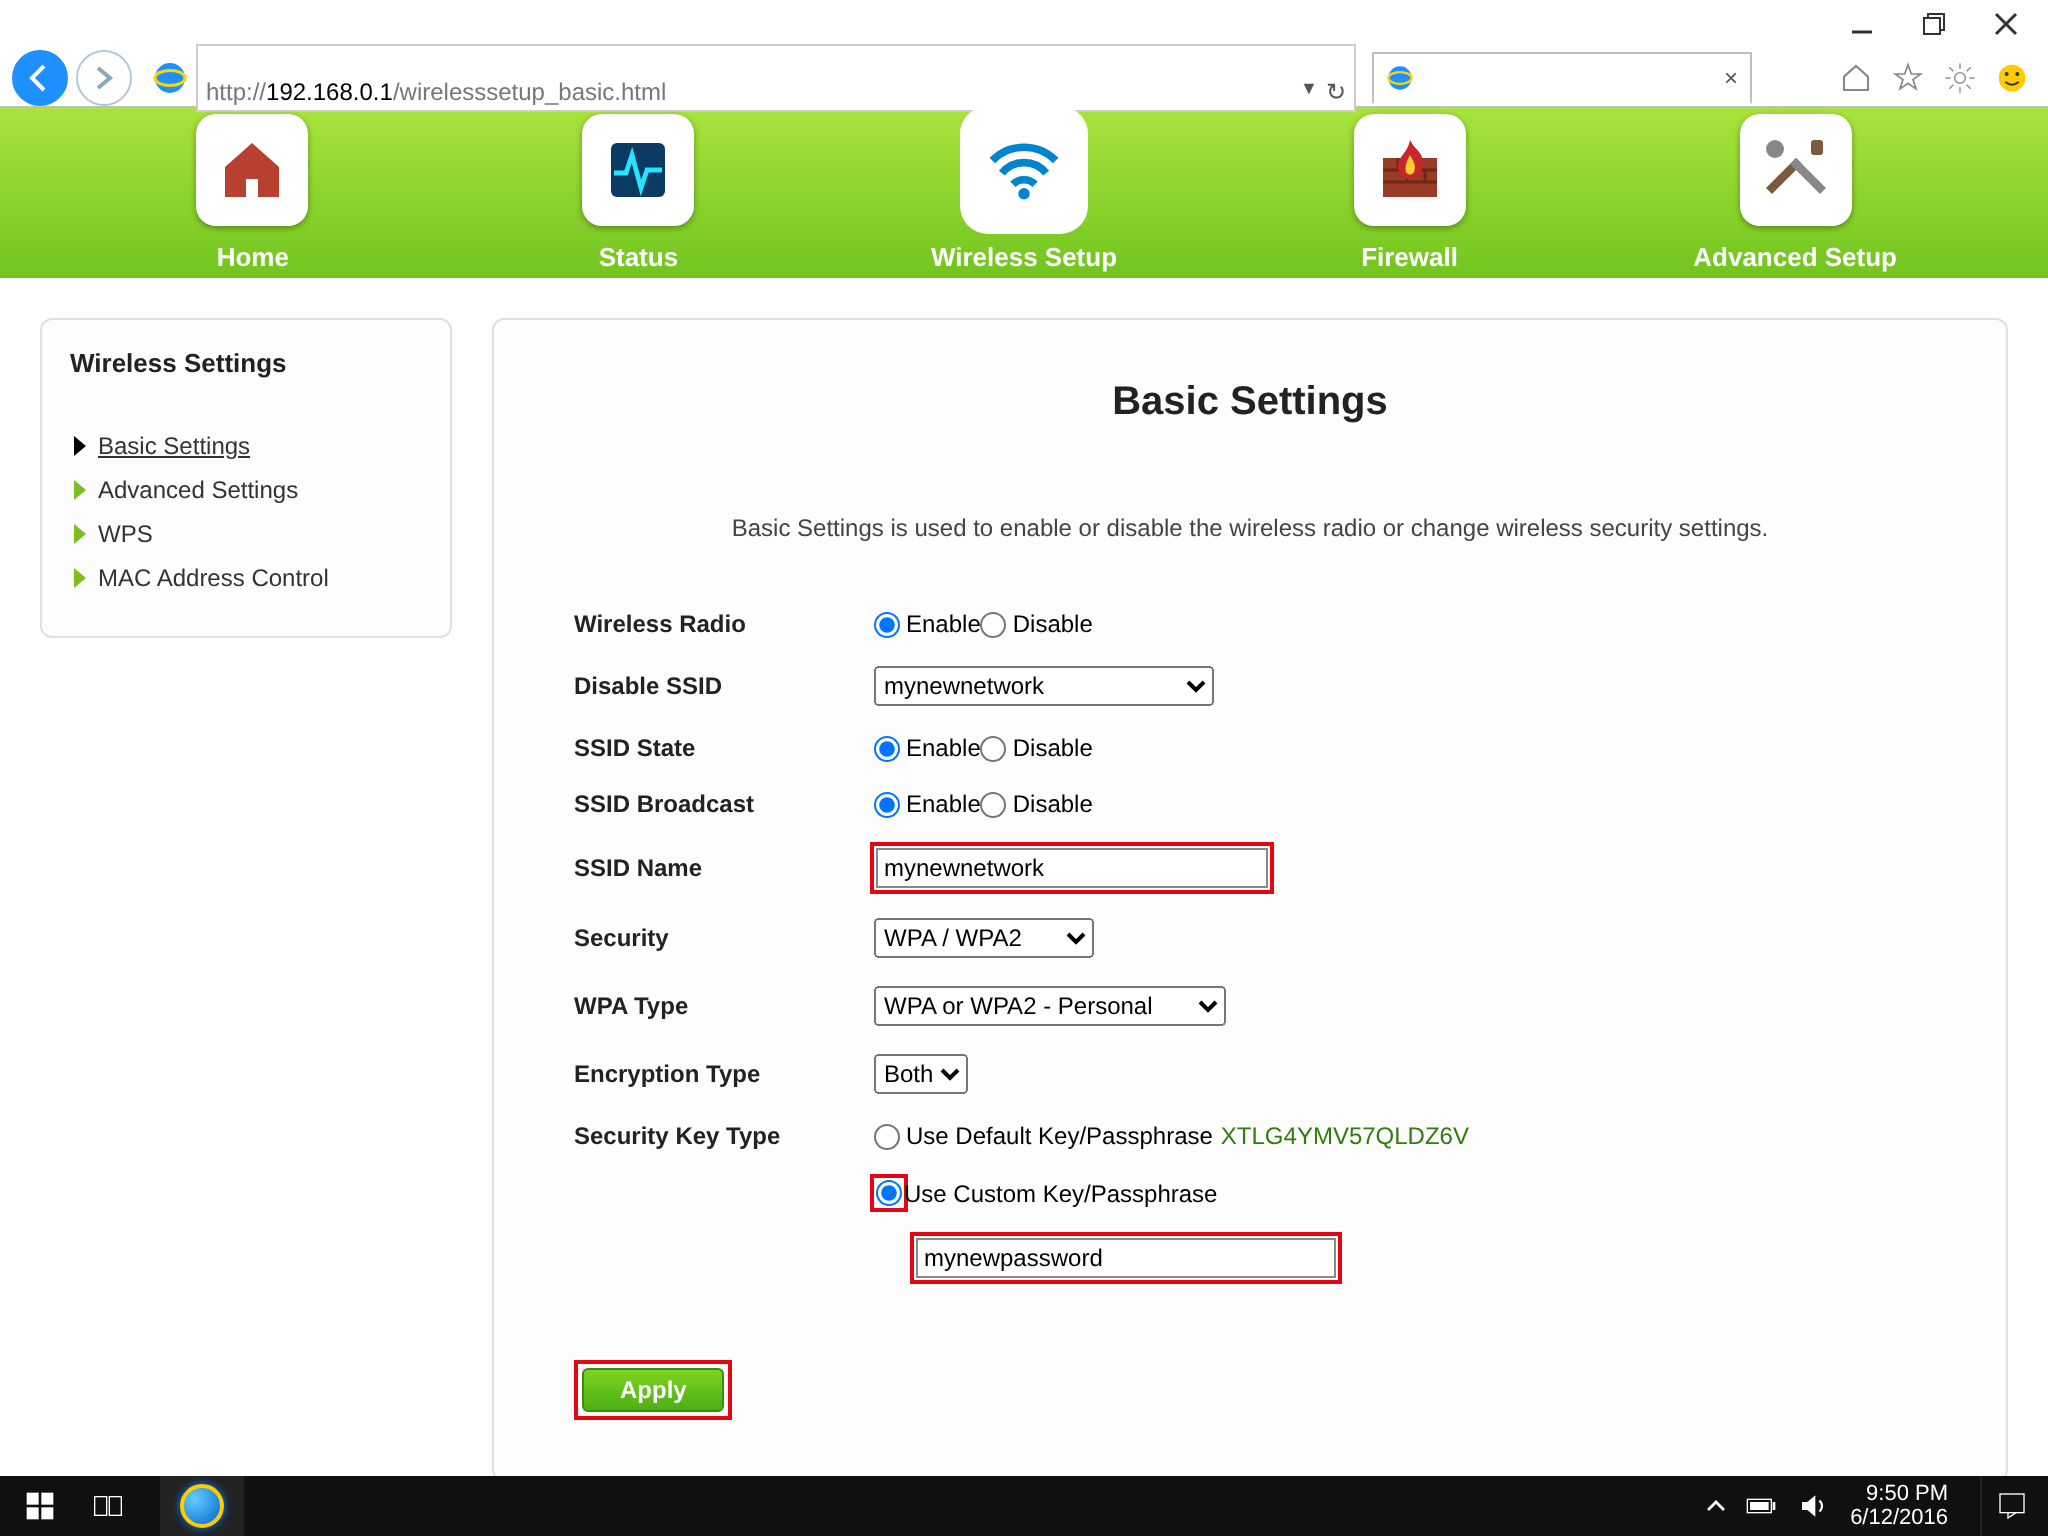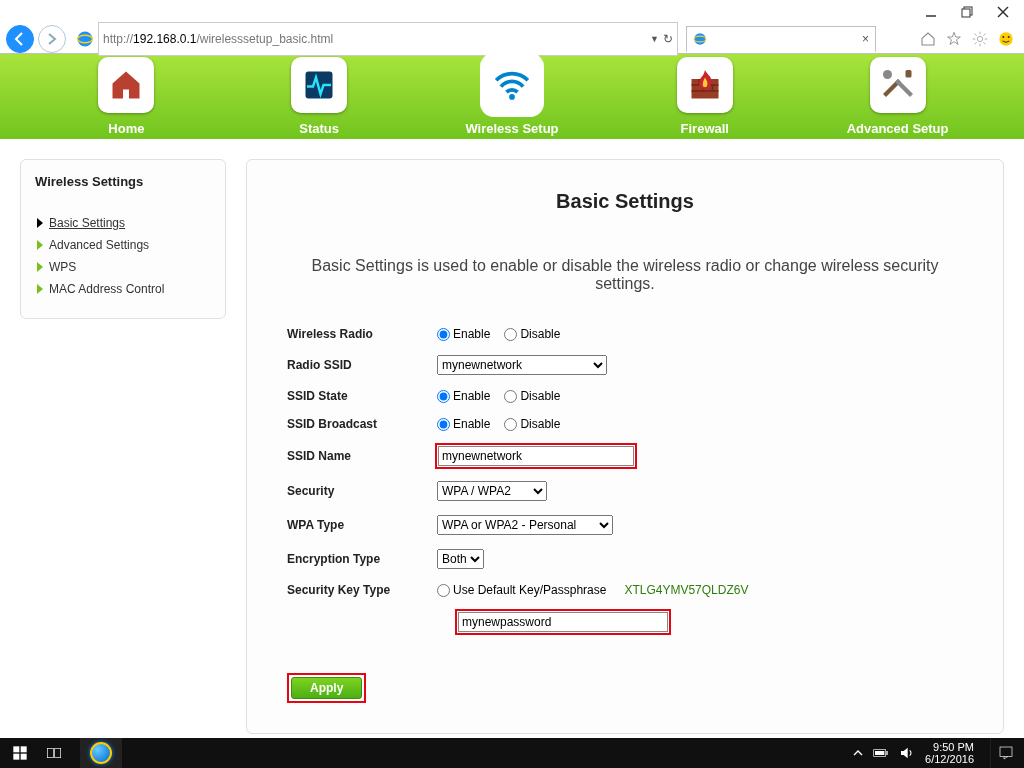--- a/index.html
+++ b/index.html
@@ -10,21 +10,21 @@
   .winbar { height:24px; display:flex; justify-content:flex-end; align-items:center; gap:22px; padding-right:14px; }
   .winbar .winbtn { width:14px; height:14px; display:flex; align-items:center; justify-content:center; }
   .winbar svg { display:block; }
 
   
   .chrome { height:30px; border-bottom:1px solid #bfbfbf; display:flex; align-items:center; padding:0 6px; background:#fff; }
   .navbtn { width:28px; height:28px; border-radius:50%; border:1px solid #b0c7de; display:flex; align-items:center; justify-content:center; margin-right:4px; }
   .navbtn.back { background:#1e90ff; border-color:#1e90ff; }
   .navbtn svg { display:block; }
   .favicon { width:18px; height:18px; margin:0 4px 0 6px; }
-  .addr { flex:0 0 580px; height:22px; border:1px solid #ccc; display:flex; align-items:center; padding:16px 4px; font-size:12px; background:#fff; margin-right:4px; }
+  .addr { flex:0 0 580px; height:22px; border:1px solid #ccc; display:flex; padding:16px 4px; font-size:12px; background:#fff; margin-right:4px; }
   .addr .host { color:#000; font-weight:normal; }
   .addr .rest { color:#777; }
   .addr .tri { font-size:9px; color:#555; margin-left:auto; margin-right:4px; }
   .tab { width:190px; height:26px; border:1px solid #bfbfbf; border-bottom:1px solid #fff; display:flex; align-items:center; padding:0 6px; font-size:12px; background:#fff; margin-left:4px; position:relative; }
   .tab .x { margin-left:auto; color:#555; }
   .chrome-icons { margin-left:auto; display:flex; gap:10px; align-items:center; padding-right:4px; color:#888; }
 
   
   .page { height:684px; overflow:auto; }
 
@@ -38,24 +38,24 @@
   .content { display:flex; padding:20px; gap:20px; align-items:flex-start; }
   .sidebar { width:206px; border:1px solid #e0e0e0; border-radius:6px; padding:14px 14px 18px; background:#fdfdfd; }
   .sidebar h3 { margin:0 0 23px; font-size:13px; color:#222; }
   .side-item { display:flex; align-items:center; gap:6px; padding:4px 2px; font-size:12px; color:#333; cursor:pointer; }
   .side-item .caret { width:0;height:0;border-top:5px solid transparent;border-bottom:5px solid transparent;border-left:6px solid #7bbf1e; }
   .side-item.active .caret { border-left:6px solid #000; }
   .side-item.active span.lbl { text-decoration:underline; }
 
   .main { flex:1; border:1px solid #e0e0e0; border-radius:6px; padding:30px 40px; background:#fdfdfd; }
   .main h2 { text-align:center; font-size:20px; margin:0 0 18px; color:#222; font-family:Arial; }
-  .desc { text-align:center; color:#444; font-size:16px; margin-bottom:34px;margin-top:44px; }
+  .desc { text-align:center; color:#444; font-size:12px; margin-bottom:34px;margin-top:44px; }
   .row { display:flex; align-items:center; margin-bottom:14px; }
   .row .lbl { width:150px; font-weight:bold; font-size:12px; color:#222; }
-  .row .val { display:flex; align-items:center; gap:14px; font-size:12px; }
+  .row .val { display:flex; align-items:center; font-size:12px; }
   .radio { display:flex; align-items:center; gap:3px; }
   .radio input { margin:0; }
   select { font-size:12px; height:20px; }
   input[type=text] { font-size:12px; height:20px; padding:1px 3px; border:1px solid #888; }
   .hl { outline:2px solid #e30613; padding:1px; }
   .defkey { color:#2f7d0c; margin-left:4px; }
 
   .applybtn { display:inline-block; padding:3px 18px; background:linear-gradient(#7ed321,#4caf14); color:#fff; font-weight:bold; font-size:12px; border:1px solid #3d8c0f; border-radius:3px; cursor:pointer; }
   .apply-wrap { border:2px solid #e30613; display:inline-block; padding:2px; }
 
@@ -250,21 +250,21 @@
                 <span>Enable</span>
               </label>
           <label class="radio">
                 <input type="radio" style="">
                 <span>Disable</span>
               </label>
         </div>
       </div>
 
       <div class="row">
-        <div class="lbl">Radio SSID</div>
+        <div class="lbl">Disable SSID</div>
         <div class="val">
               <select style="width:170px;"><option>mynewnetwork</option></select>
             </div>
       </div>
 
       <div class="row">
         <div class="lbl">SSID State</div>
         <div class="val">
           <label class="radio">
                 <input type="radio" checked="" style="">
@@ -323,20 +323,31 @@
         <div class="lbl">Security Key Type</div>
         <div class="val">
           <label class="radio">
                 <input type="radio" style="">
                 <span>Use Default Key/Passphrase</span>
               </label>
           <span class="defkey">XTLG4YMV57QLDZ6V</span>
         </div>
       </div>
 
+      <div class="row">
+        <div class="lbl"></div>
+        <div class="val">
+          <span class="hl">
+                <label class="radio">
+                  <input type="radio" checked="" style="">
+                </label>
+              </span>
+          <span>Use Custom Key/Passphrase</span>
+        </div>
+      </div>
 
       <div class="row">
         <div class="lbl"></div>
         <div class="val" style="margin-left:20px;">
           <span class="hl"><input type="text" style="width: 210px;" value="mynewpassword"></span>
         </div>
       </div>
 
       <div style="height:26px;"></div>
       <span class="apply-wrap">

